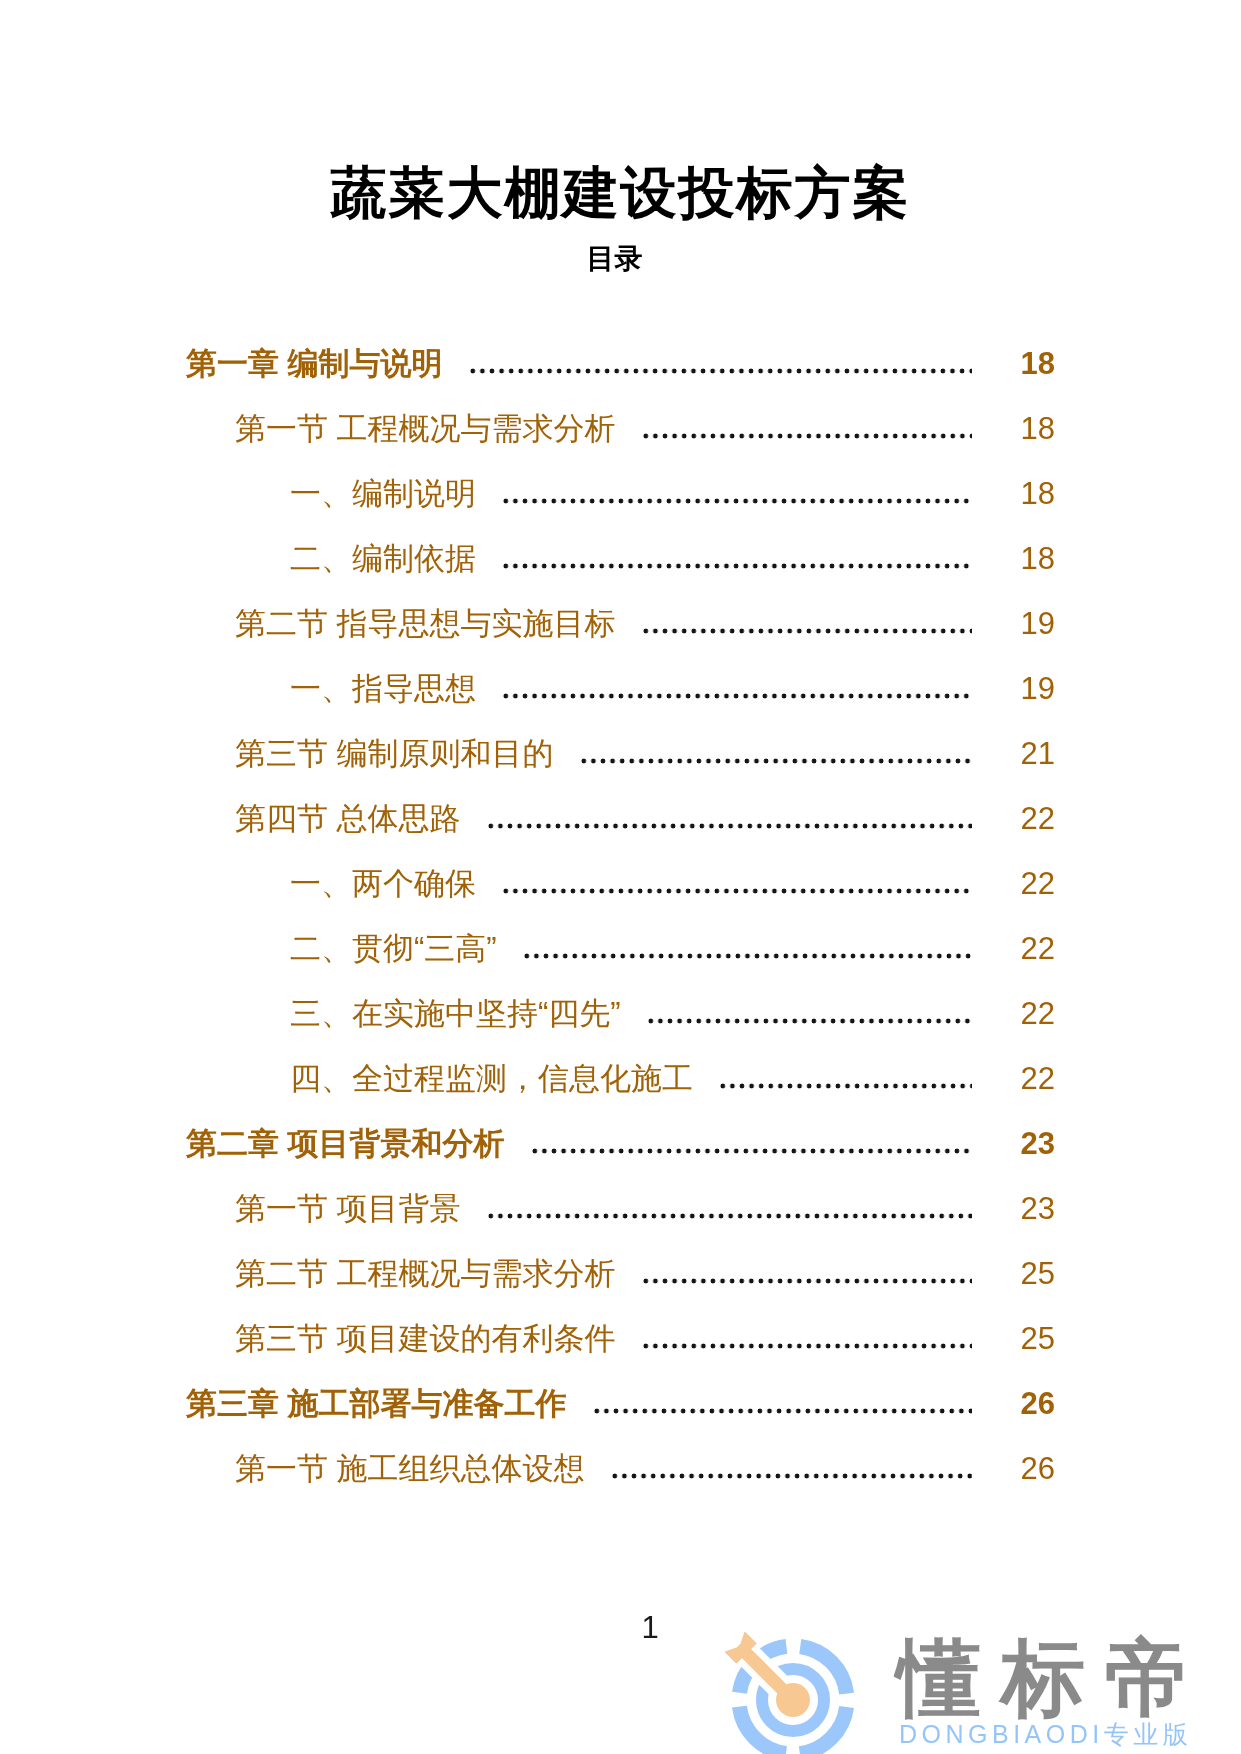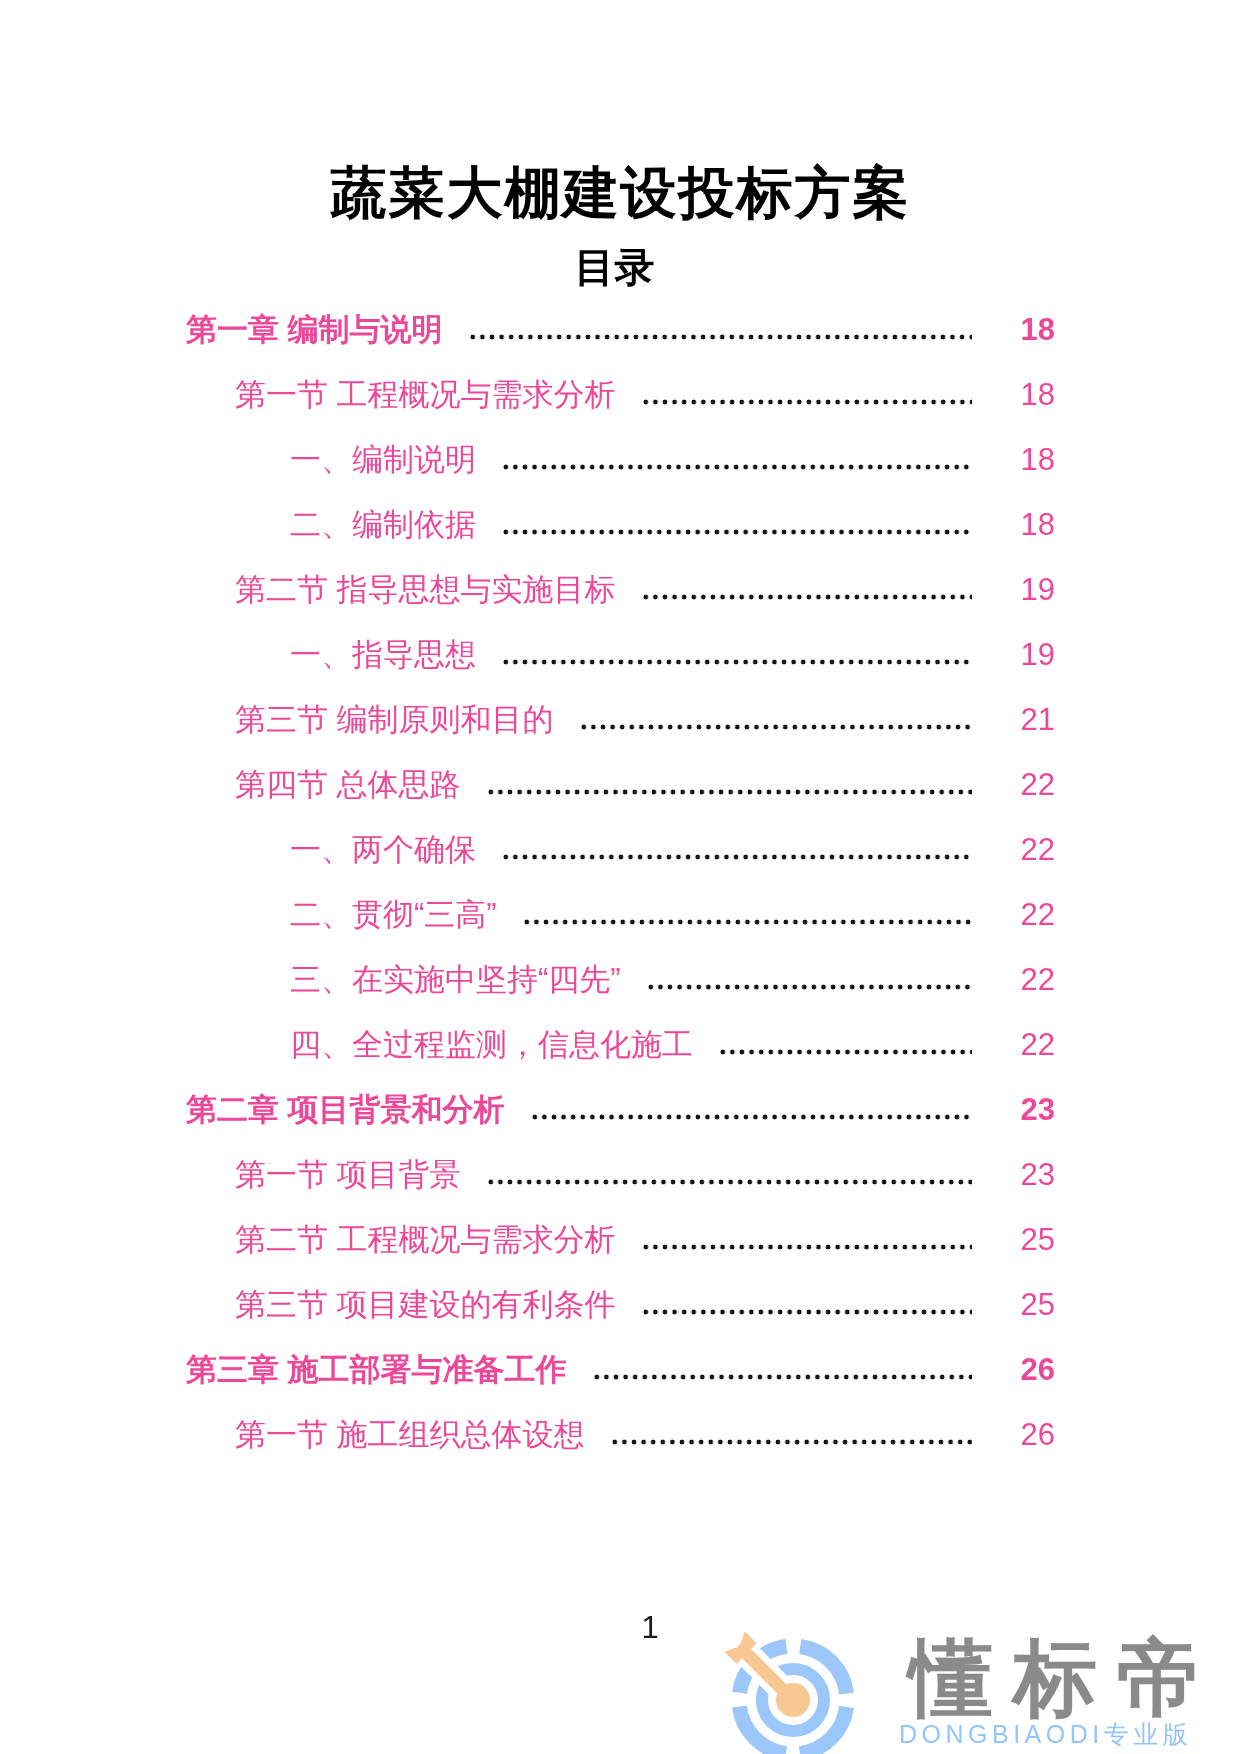--- a/index.html
+++ b/index.html
@@ -15,31 +15,31 @@
   .doc-title{
     position:absolute;top:156px;left:0;right:0;
     text-align:center;
     font-size:56px;font-weight:700;
     letter-spacing:2px;
     color:#000;
   }
   .toc-heading{
     position:absolute;top:240px;left:0;right:12px;
     text-align:center;
-    font-size:40px;font-weight:700;
+    font-size:28px;font-weight:700;
     color:#000;
   }
   .toc{
     position:absolute;top:314px;left:186px;width:869px;
   }
   .toc-row{
-    display:flex;align-items:flex-start;
+    display:flex;align-items:flex-end;
     height:65px;
     font-size:31px;
-    color:#ec4899;
+    color:#a16207;
     gap:24px;
   }
   .toc-row.chapter{font-weight:700;}
   .toc-row.section{padding-left:49px;}
   .toc-row.item{padding-left:104px;}
   .toc-text{white-space:nowrap;line-height:1;}
   .toc-leader{
     flex:1;
     height:31px;
     margin:0 1px;
@@ -56,21 +56,20 @@
   }
   .watermark{position:absolute;left:0;top:0;width:100%;height:100%;pointer-events:none;}
   .wm-icon{position:absolute;left:723px;top:1628px;}
   .wm-brand{
     position:absolute;left:897px;top:1636px;
     font-size:84px;font-weight:700;
     letter-spacing:20px;
     color:#8a8a8a;
     line-height:1;
     white-space:nowrap;
-    margin-left:12px;
   }
   .wm-caption{
     position:absolute;left:899px;top:1722px;
     font-size:25px;font-weight:400;
     letter-spacing:4.5px;
     color:#94c5fa;
     line-height:1;
     white-space:nowrap;
   }
 </style>

